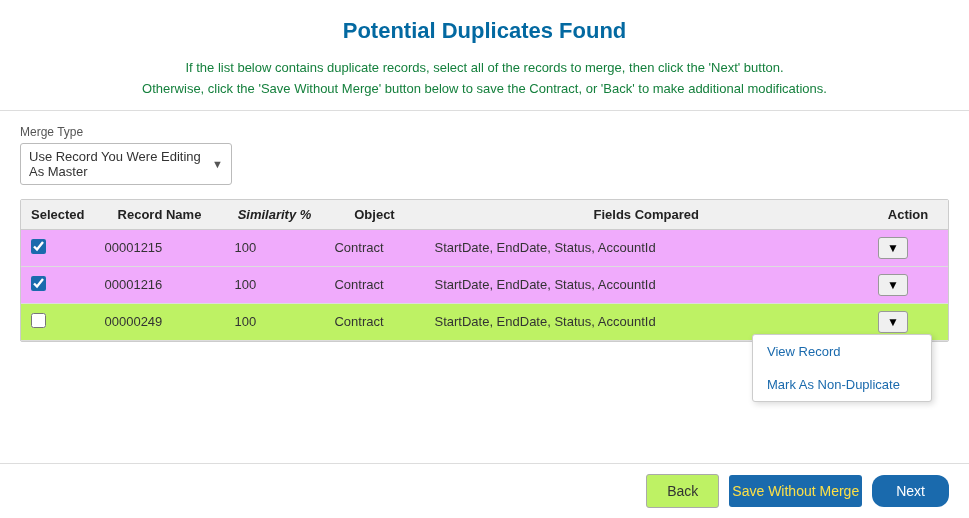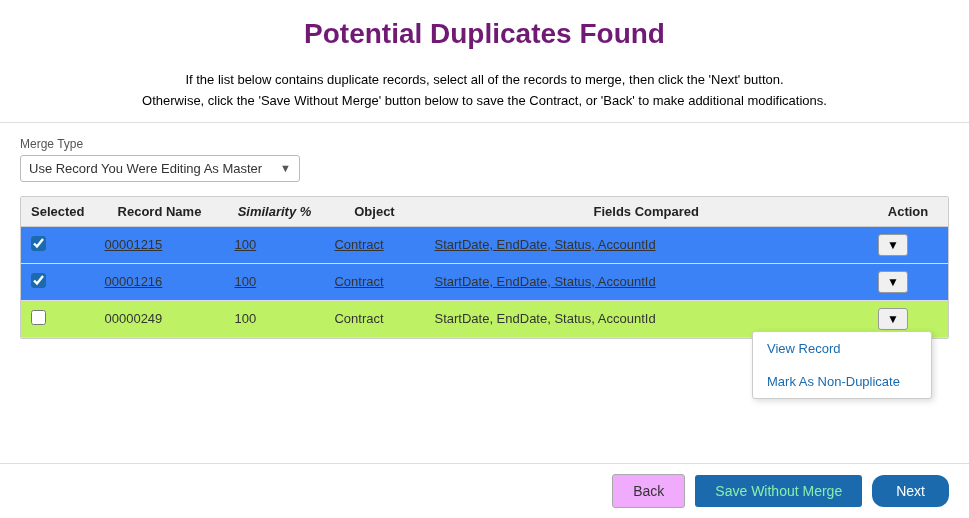--- a/index.html
+++ b/index.html
@@ -20,48 +20,48 @@
       height: 518px;
       display: flex;
       flex-direction: column;
     }
     .header-section {
       padding: 18px 20px 10px;
       border-bottom: 1px solid #ddd;
     }
     .page-title {
       text-align: center;
-      font-size: 28px;
+      font-size: 22px;
       font-weight: bold;
-      color: #701a75;
-      margin-bottom: 20px;
+      color: #0369a1;
+      margin-bottom: 14px;
     }
     .description-text {
       text-align: center;
       font-size: 13px;
-      color: #000000;
+      color: #15803d;
       line-height: 1.6;
     }
     .main-content {
       padding: 14px 20px;
       flex: 1;
       overflow: hidden;
     }
     .merge-type-label {
       font-size: 12px;
       color: #555;
       margin-bottom: 4px;
     }
     .merge-type-select {
       display: flex;
       align-items: center;
       border: 1px solid #bbb;
       border-radius: 3px;
       background: #fff;
-      width: 280px;
+      width: 212px;
       padding: 5px 8px;
       cursor: pointer;
       margin-bottom: 14px;
       justify-content: space-between;
       font-size: 13px;
     }
     .merge-type-select .chevron {
       color: #555;
       font-size: 11px;
     }
@@ -82,22 +82,21 @@
       padding: 7px 10px;
       font-weight: bold;
       font-size: 13px;
       border-bottom: 1px solid #ccc;
       color: #222;
     }
     tbody tr {
       border-bottom: 1px solid #ddd;
     }
     tbody tr.selected-row {
-      background: #3b82f6;
-      text-decoration: underline;
+      background: #f0abfc;
     }
     tbody tr.unselected-row {
       background: #bef264;
     }
     tbody td {
       padding: 7px 10px;
       font-size: 13px;
       vertical-align: middle;
     }
     .checkbox {
@@ -133,34 +132,34 @@
     .footer-section {
       padding: 10px 20px;
       border-top: 1px solid #ddd;
       display: flex;
       justify-content: flex-end;
       gap: 10px;
       align-items: center;
       background: #fff;
     }
     .btn-back {
-      background: #f0abfc;
+      background: #bef264;
       color: #333;
       border: 1px solid #aaa;
       border-radius: 3px;
       padding: 8px 20px;
       font-size: 14px;
       cursor: pointer;
     }
     .btn-save-without-merge {
       background: #1a6aad;
-      color: #86efac;
+      color: #fde047;
       border: none;
       border-radius: 3px;
-      padding: 8px 20px;
+      padding: 8px 3px;
       font-size: 14px;
       cursor: pointer;
     }
     .btn-next {
       background: #1a6aad;
       color: #fff;
       border: none;
       border-radius: 12px;
       padding: 8px 24px;
       font-size: 14px;

